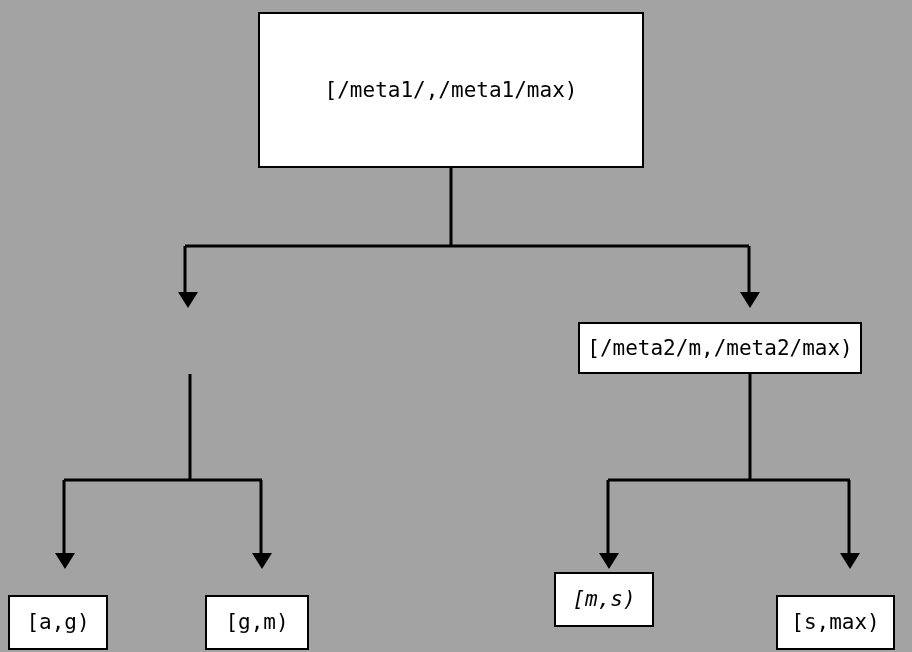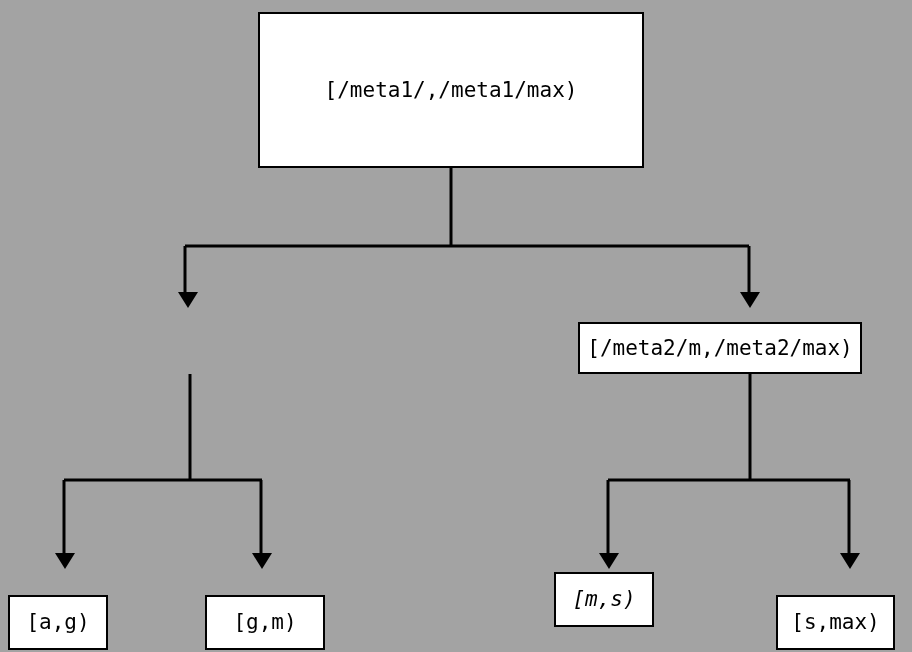--- a/index.html
+++ b/index.html
@@ -61,21 +61,21 @@
     width: 284px;
     height: 52px;
     font-size: 21px;
   }
   .node-leaf {
     height: 55px;
     font-size: 21px;
     margin-top: 12px;
   }
   .node-leaf-1 { left: 8px;   top: 583px; width: 100px; }
-  .node-leaf-2 { left: 205px; top: 583px; width: 120px; }
+  .node-leaf-2 { left: 205px; top: 583px; width: 104px; }
   .node-leaf-3 { left: 554px; top: 560px; width: 100px; font-style: italic; }
   .node-leaf-4 { left: 776px; top: 583px; width: 119px; }
 </style>
 </head>
 <body>
 
 <div id="canvas">
 
   <svg id="edge-layer" viewBox="0 0 912 652" width="912" height="652" xmlns="http://www.w3.org/2000/svg">
 

